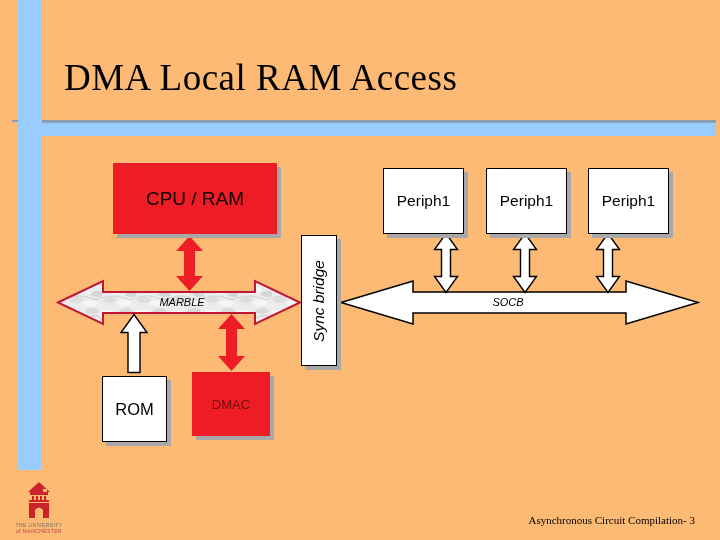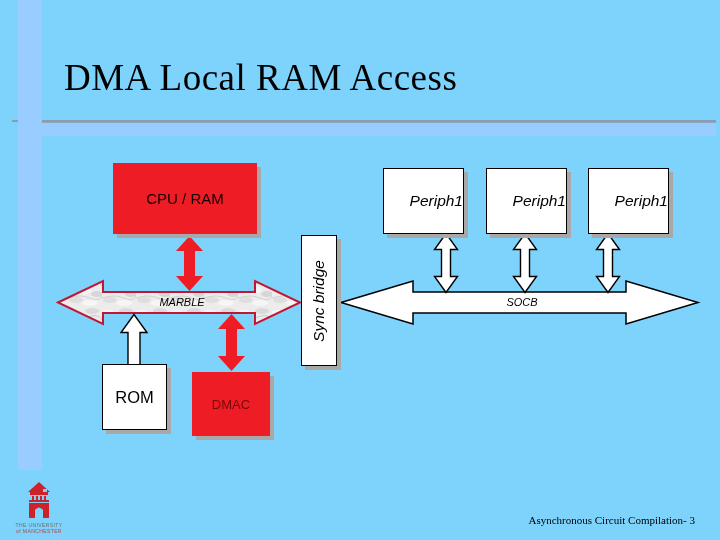--- a/index.html
+++ b/index.html
@@ -1,45 +1,45 @@
 <!DOCTYPE html>
 <html><head>
 <meta charset="utf-8">
 <style>
   html,body{margin:0;padding:0;background:#fff;}
-  #stage{position:relative;width:720px;height:540px;background:#7dd3fc;overflow:hidden;
+  #stage{position:relative;width:720px;height:540px;background:#fdba74;overflow:hidden;
          font-family:"Liberation Sans",sans-serif;}
 
   
   .rule-thin{position:absolute;left:12px;top:120px;width:704px;height:2px;background:#8e9bab;}
   .accent-bar{position:absolute;left:18px;top:0;width:24px;height:470px;background:#99ccff;}
   .rule-band{position:absolute;left:42px;top:122px;width:674px;height:13px;background:#99ccff;border-top:1px solid #88a7c4;}
 
   .slide-title{position:absolute;left:64px;top:56px;width:620px;
                font-family:"Liberation Serif",serif;font-size:37px;color:#000;letter-spacing:.5px;white-space:nowrap;}
 
   
   .box{position:absolute;display:flex;align-items:center;justify-content:center;
        box-shadow:4px 4px 0 #a8a8a8;font-size:16px;}
   .box.white{background:#fff;border:1.5px solid #000;}
   .box.red{background:#ee1c25;}
 
-  #cpu-ram{left:113px;top:163px;width:144px;height:71px;color:#140000;font-size:15px;}
-  .periph{top:168px;width:79px;height:64px;font-size:15.5px;font-style:italic;justify-content:flex-end;}
+  #cpu-ram{left:113px;top:163px;width:164px;height:71px;color:#140000;font-size:19px;}
+  .periph{top:168px;width:79px;height:64px;font-size:15.5px;}
   #periph-1{left:383px;} #periph-2{left:486px;} #periph-3{left:588px;}
   #sync-bridge{left:301px;top:235px;width:34px;height:129px;}
   #sync-bridge .vtext{transform:rotate(-90deg);white-space:nowrap;font-size:15.5px;font-style:italic;}
-  #rom{left:102px;top:364px;width:63px;height:64px;font-size:16.5px;}
+  #rom{left:102px;top:376px;width:63px;height:64px;font-size:16.5px;}
   #dmac{left:192px;top:372px;width:78px;height:64px;color:#7a0a0a;font-size:13px;}
 
   
   .bus-label{position:absolute;top:292px;height:21px;line-height:21px;text-align:center;
              font-size:11px;font-style:italic;color:#000;}
   #marble-label{left:122px;width:120px;}
-  #socb-label{left:462px;width:120px;}
+  #socb-label{left:448px;width:120px;}
 
   svg.arrows{position:absolute;left:0;top:0;width:720px;height:540px;pointer-events:none;}
 
   
   .footer-left{position:absolute;left:71px;top:514px;font-family:"Liberation Serif",serif;font-size:13.5px;color:#000;}
   .footer-right{position:absolute;right:25px;top:514px;font-family:"Liberation Serif",serif;font-size:11px;color:#000;}
 
   
   .logo{position:absolute;left:14px;top:480px;width:50px;}
   .logo-line1{font-size:5px;color:#6d6d6d;letter-spacing:.4px;text-align:center;white-space:nowrap;}

